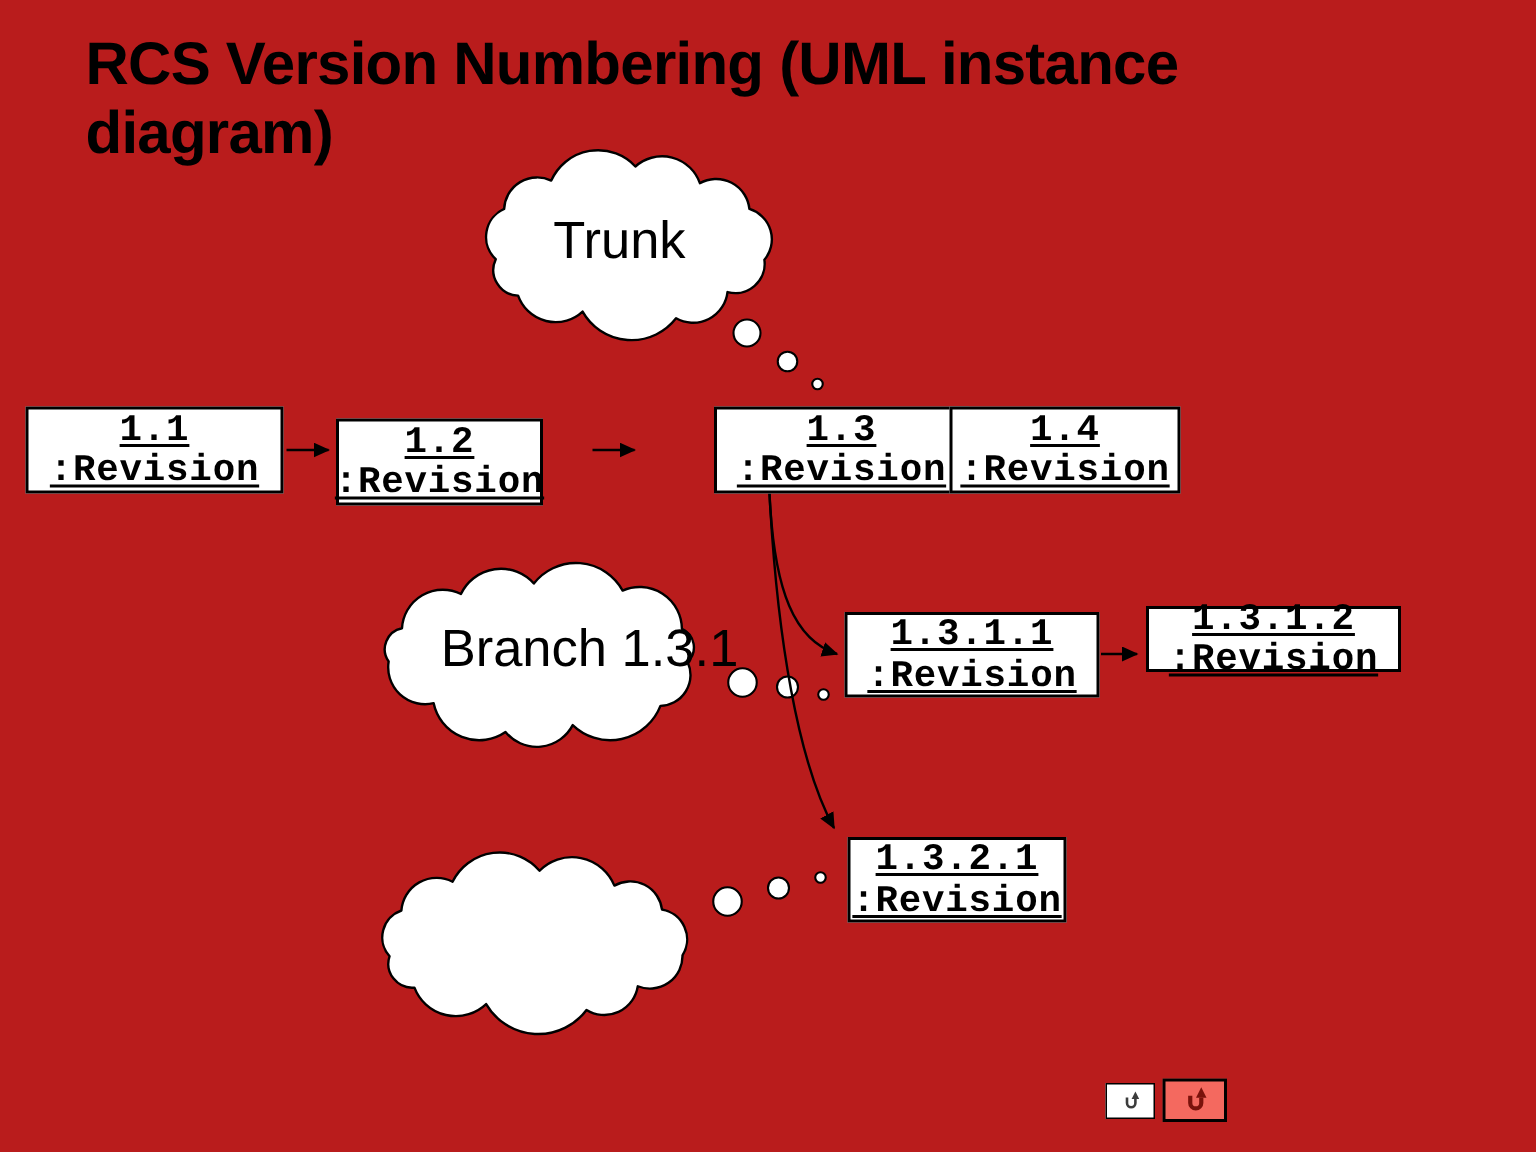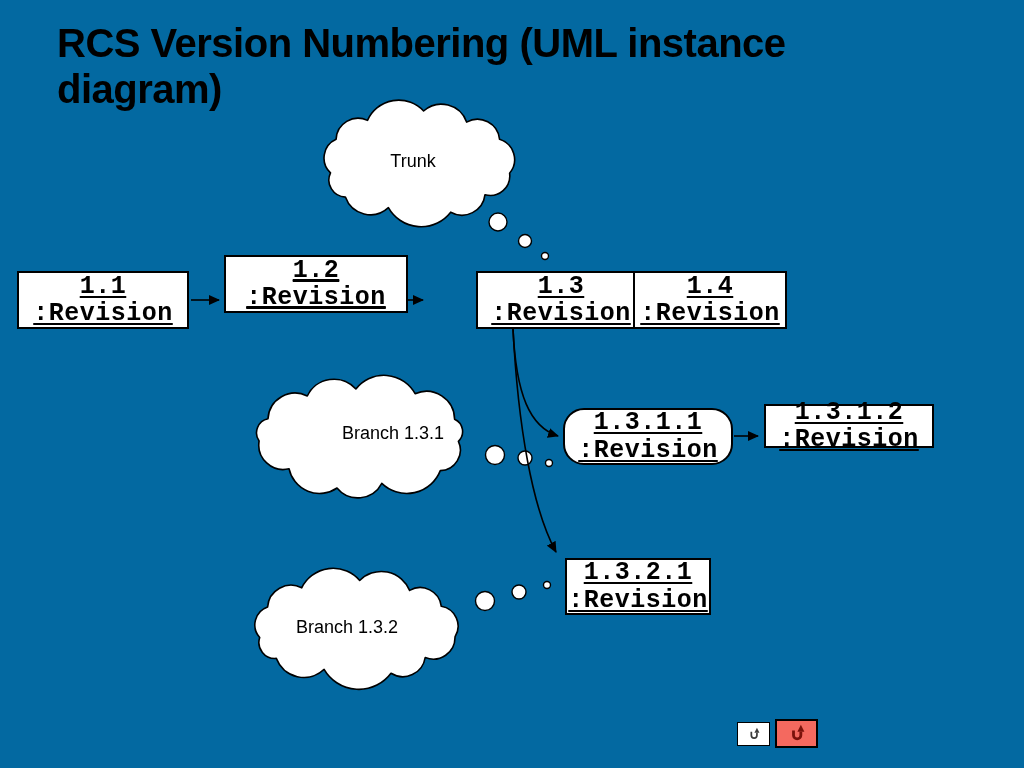--- a/index.html
+++ b/index.html
@@ -1,21 +1,21 @@
 <!DOCTYPE html>
 <html><head>
 <meta charset="utf-8">
 <style>
   * { margin: 0; padding: 0; box-sizing: border-box; }
   html, body { background: #ffffff; }
   .slide {
     position: relative;
     width: 1024px;
     height: 768px;
-    background: #0369a1;
+    background: #b91c1c;
     overflow: hidden;
     font-family: "Liberation Sans", sans-serif;
     color: #000;
     padding-left: 26px;
   }
   .layer {
     position: absolute;
     left: 0; top: 0;
     width: 1024px; height: 768px;
     z-index: 1;
@@ -42,21 +42,21 @@
     width: 840px;
     font-size: 40px;
     font-weight: 700;
     line-height: 1.16;
     letter-spacing: -0.5px;
     z-index: 2;
   }
   .cloud-label {
     position: absolute;
     transform: translate(-50%, -50%);
-    font-size: 18px;
+    font-size: 35px;
     font-weight: 400;
     white-space: nowrap;
     z-index: 2;
   }
   .rbox {
     position: absolute;
     background: #ffffff;
     border: 2.5px solid #000000;
     display: flex;
     flex-direction: column;
@@ -130,39 +130,38 @@
     <line class="conn" x1="734" y1="436" x2="758" y2="436" marker-end="url(#ah)"></line>
 
     <path class="conn" d="M513,329 C516,395 530,427 558,436" marker-end="url(#ah)"></path>
     <path class="conn" d="M513,329 C518,425 532,508 556,552" marker-end="url(#ah)"></path>
   </svg>
 
   <div class="slide-title">RCS Version Numbering (UML instance diagram)</div>
 
   <div class="cloud-label" style="left:413px; top:161px;">Trunk</div>
   <div class="cloud-label" style="left:353px; top:433px;margin-left:40px;">Branch 1.3.1</div>
-  <div class="cloud-label" style="left:347px; top:627px;">Branch 1.3.2</div>
 
   <div class="rbox" style="left:17px;  top:271px; width:172px; height:58px;">
     <span>1.1</span>
     <span>:Revision</span>
   </div>
-  <div class="rbox" style="left:224px; top:255px; width:184px; height:58px;text-decoration:underline;">
+  <div class="rbox" style="left:224px; top:279px; width:138px; height:58px;">
     <span>1.2</span>
     <span>:Revision</span>
   </div>
   <div class="rbox" style="left:428px; top:271px; width:170px; height:58px;margin-left:48px;">
     <span>1.3</span>
     <span>:Revision</span>
   </div>
   <div class="rbox" style="left:633px; top:271px; width:154px; height:58px;">
     <span>1.4</span>
     <span>:Revision</span>
   </div>
-  <div class="rbox" style="left:563px; top:408px; width:170px; height:57px;border-radius:21px;">
+  <div class="rbox" style="left:563px; top:408px; width:170px; height:57px;">
     <span>1.3.1.1</span>
     <span>:Revision</span>
   </div>
   <div class="rbox" style="left:764px; top:404px; width:170px; height:44px;">
     <span>1.3.1.2</span>
     <span>:Revision</span>
   </div>
   <div class="rbox" style="left:565px; top:558px; width:146px; height:57px;">
     <span>1.3.2.1</span>
     <span>:Revision</span>

